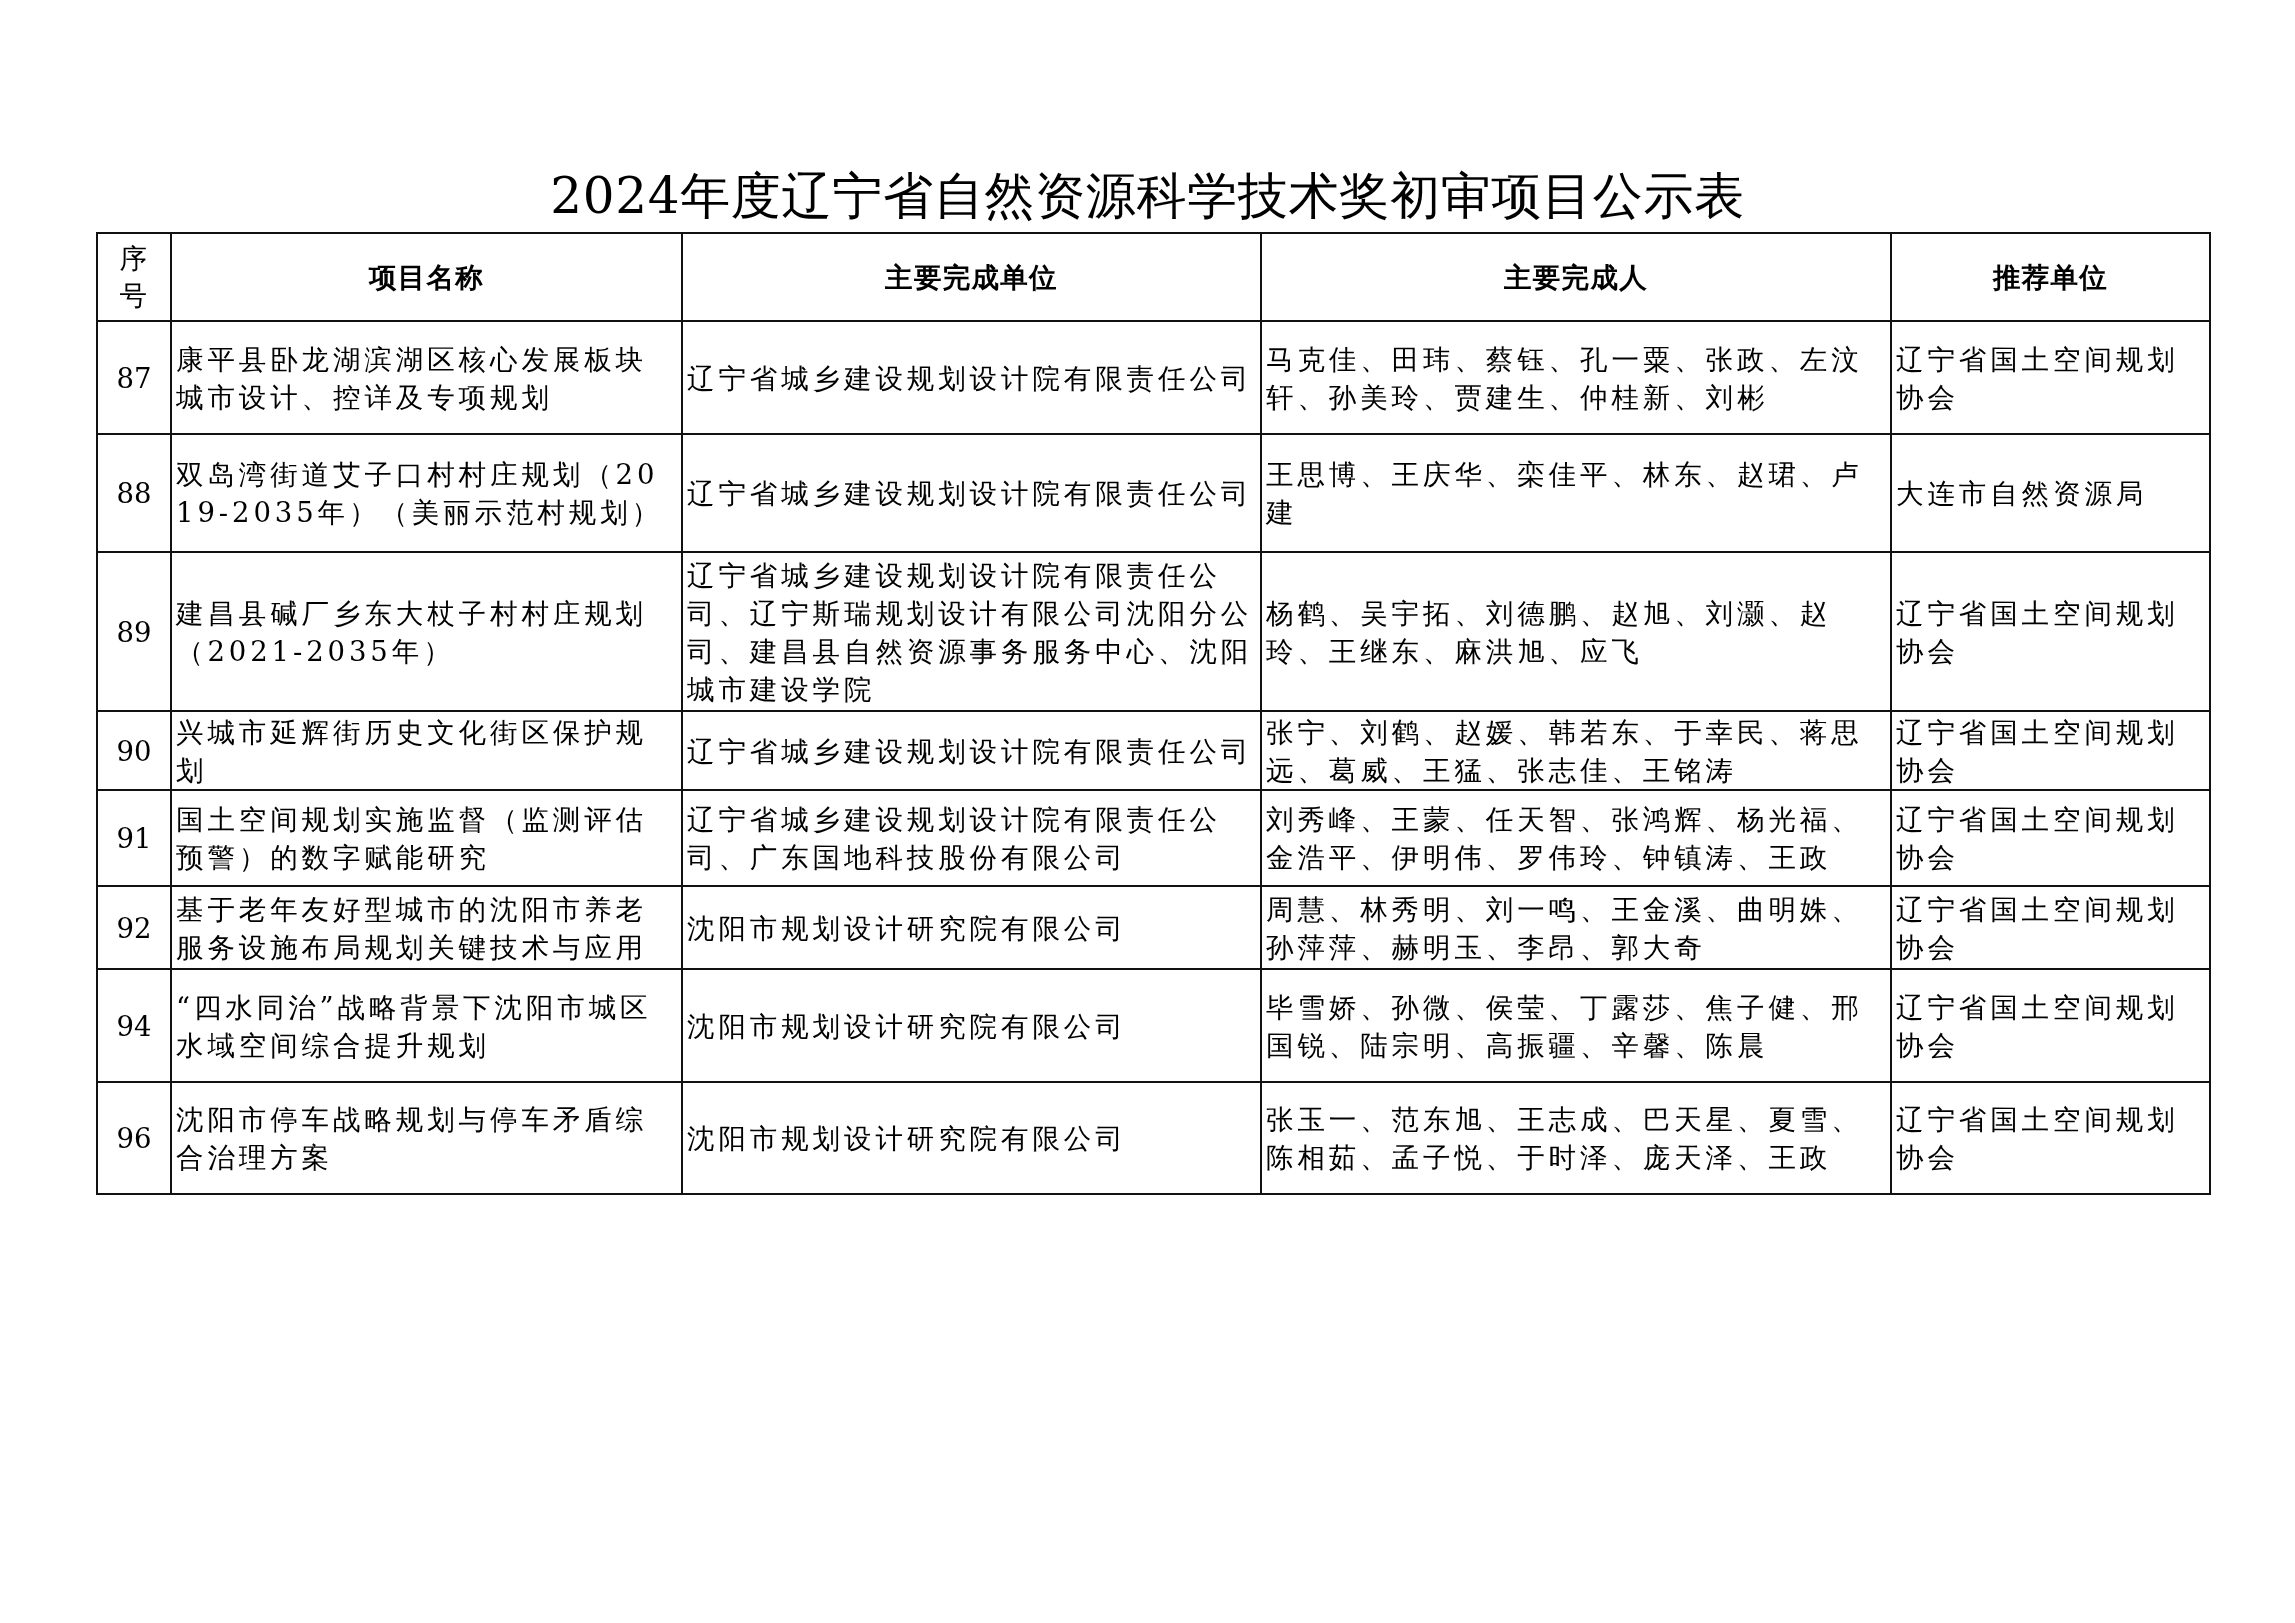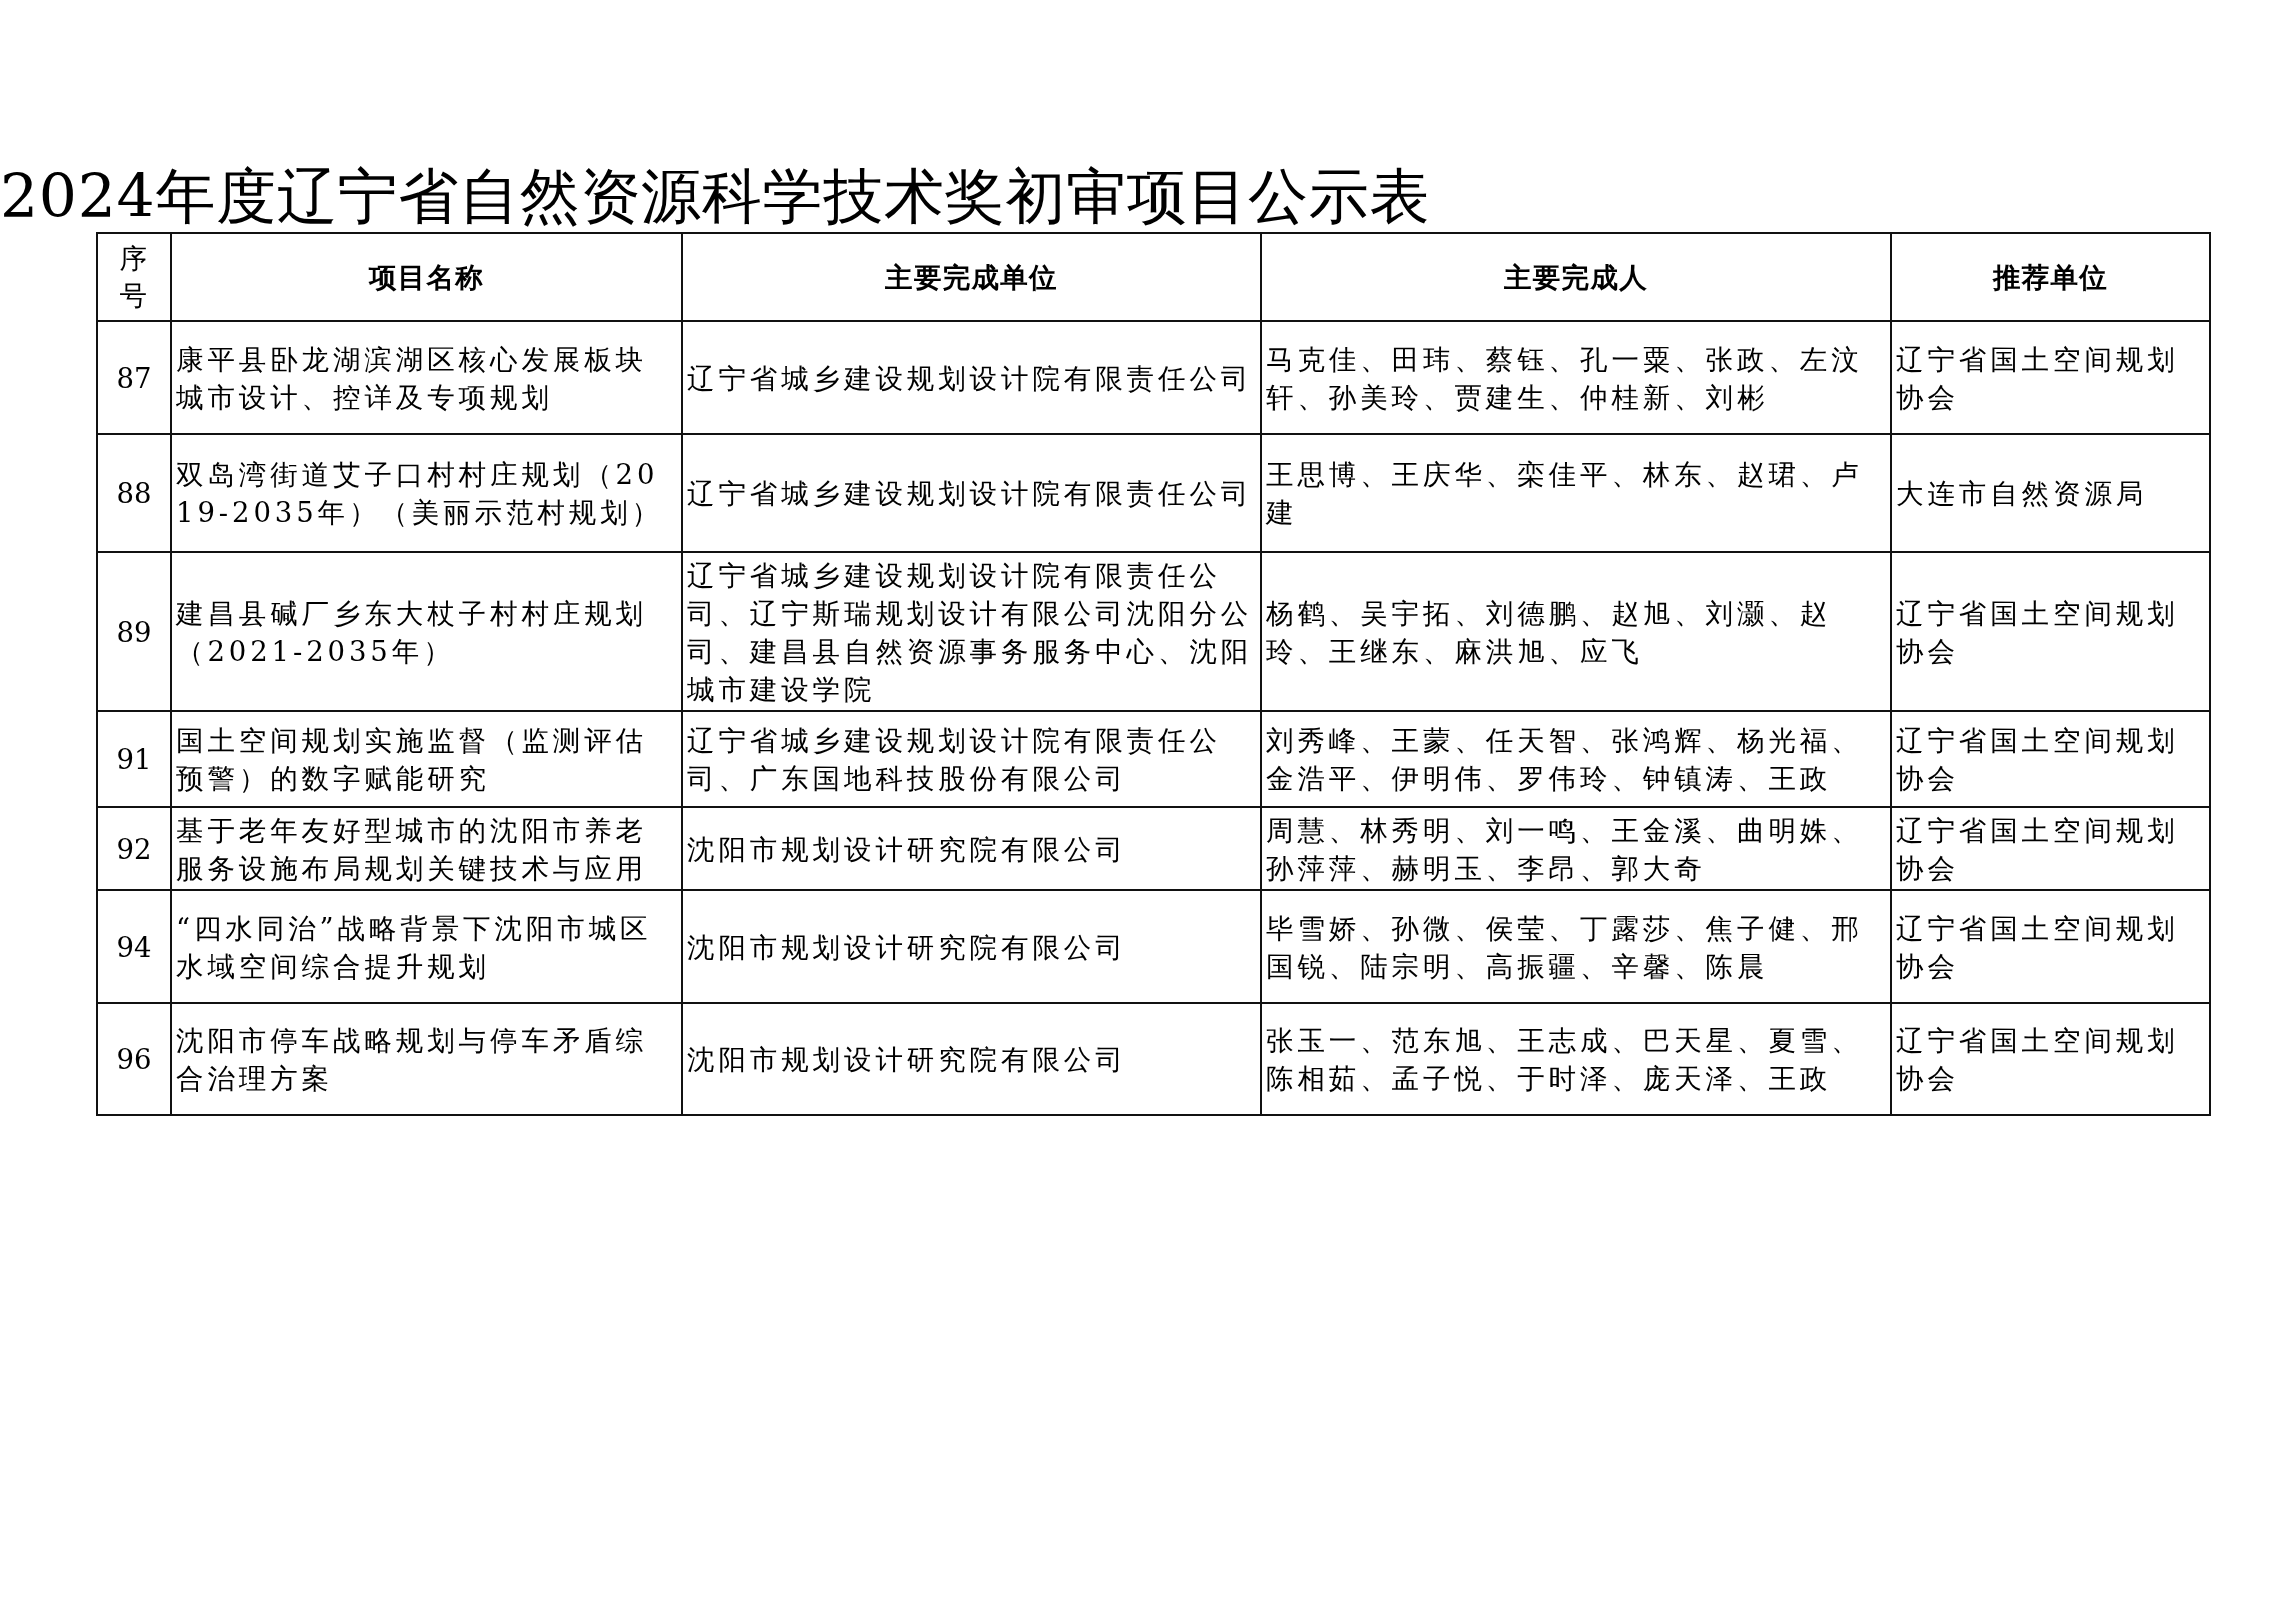--- a/index.html
+++ b/index.html
@@ -1,22 +1,22 @@
 <!DOCTYPE html>
 <html style="font-size:10.5px"><head>
 <meta charset="utf-8">
 <style>
   html, body { margin: 0; padding: 0; background: #ffffff; }
   body {
     width: 2295px; height: 1623px; position: relative; overflow: hidden;
     font-family: "DejaVu Serif", "Liberation Serif", serif; color: #000;
   }
   .title {
-    position: absolute; left: 0; top: 167px; width: 2295px; 
-    font-size: 60px; line-height: 59px; font-family: "DejaVu Serif", serif;
+    position: absolute; left: 0; top: 167px; width: 2295px; text-align: center;
+    font-size: 50px; line-height: 59px; font-family: "DejaVu Serif", serif;
     letter-spacing: 0.7px;
   }
   table.grid {
     position: absolute; left: 96px; top: 232px; width: 2113px;
     border-collapse: collapse; table-layout: fixed;
   }
   table.grid td, table.grid th {
     border: 2px solid #111; padding: 0 4px; font-weight: normal;
     font-size: 27.5px; line-height: 38px; vertical-align: middle; text-align: left;
     letter-spacing: 3.9px; font-family: "DejaVu Serif", serif; word-break: break-all;
@@ -63,20 +63,27 @@
       <td>王思博、王庆华、栾佳平、林东、赵珺、卢建</td>
       <td>大连市自然资源局</td>
     </tr>
     <tr style="height:159px">
       <td class="seq">89</td>
       <td>建昌县碱厂乡东大杖子村村庄规划（2021-2035年）</td>
       <td>辽宁省城乡建设规划设计院有限责任公司、辽宁斯瑞规划设计有限公司沈阳分公司、建昌县自然资源事务服务中心、沈阳城市建设学院</td>
       <td>杨鹤、吴宇拓、刘德鹏、赵旭、刘灏、赵玲、王继东、麻洪旭、应飞</td>
       <td>辽宁省国土空间规划协会</td>
     </tr>
+    <tr style="height:79px">
+      <td class="seq">90</td>
+      <td>兴城市延辉街历史文化街区保护规划</td>
+      <td>辽宁省城乡建设规划设计院有限责任公司</td>
+      <td>张宁、刘鹤、赵媛、韩若东、于幸民、蒋思远、葛威、王猛、张志佳、王铭涛</td>
+      <td>辽宁省国土空间规划协会</td>
+    </tr>
     <tr style="height:96px">
       <td class="seq">91</td>
       <td>国土空间规划实施监督（监测评估预警）的数字赋能研究</td>
       <td>辽宁省城乡建设规划设计院有限责任公司、广东国地科技股份有限公司</td>
       <td>刘秀峰、王蒙、任天智、张鸿辉、杨光福、金浩平、伊明伟、罗伟玲、钟镇涛、王政</td>
       <td>辽宁省国土空间规划协会</td>
     </tr>
     <tr style="height:83px">
       <td class="seq">92</td>
       <td>基于老年友好型城市的沈阳市养老服务设施布局规划关键技术与应用</td>

